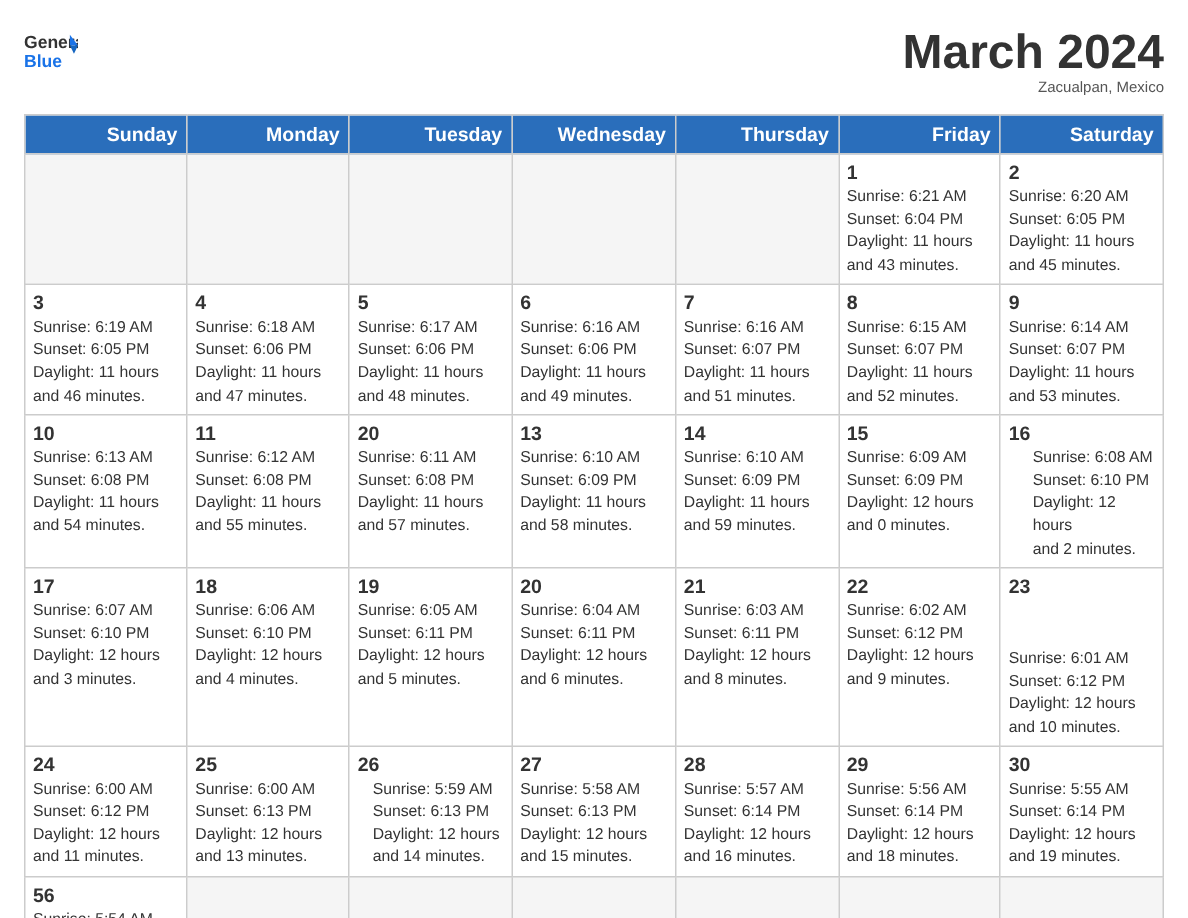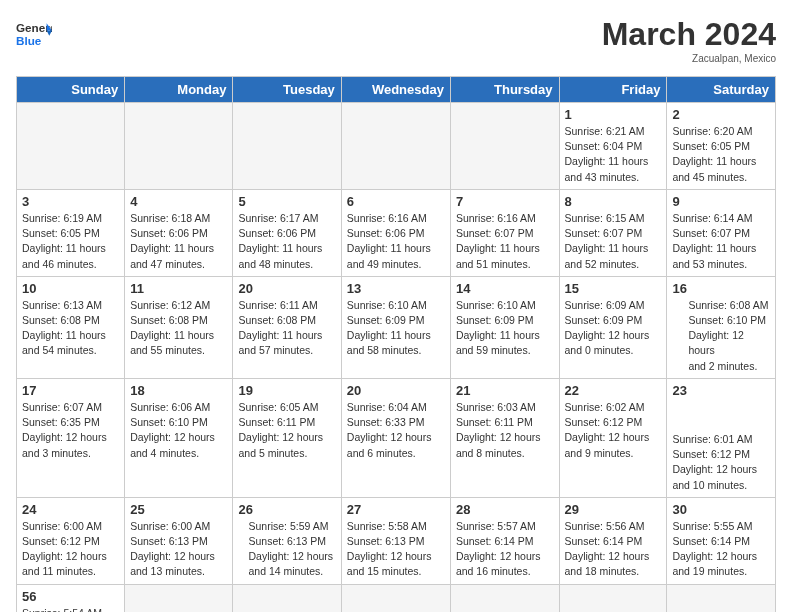--- a/index.html
+++ b/index.html
@@ -229,42 +229,42 @@
           <div class="day-info" style="white-space: pre-line; margin-left: 16px;">Sunrise: 6:08 AM
 Sunset: 6:10 PM
 Daylight: 12 hours
 and 2 minutes.</div>
         </td>
       </tr>
       <tr>
         <td>
           <span class="day-number">17</span>
           <div class="day-info" style="white-space: pre-line;">Sunrise: 6:07 AM
-Sunset: 6:35 PM
+Sunset: 6:10 PM
 Daylight: 12 hours
 and 3 minutes.</div>
         </td>
         <td>
           <span class="day-number">18</span>
           <div class="day-info" style="white-space: pre-line;">Sunrise: 6:06 AM
 Sunset: 6:10 PM
 Daylight: 12 hours
 and 4 minutes.</div>
         </td>
         <td>
           <span class="day-number">19</span>
           <div class="day-info" style="white-space: pre-line;">Sunrise: 6:05 AM
 Sunset: 6:11 PM
 Daylight: 12 hours
 and 5 minutes.</div>
         </td>
         <td>
           <span class="day-number">20</span>
           <div class="day-info" style="white-space: pre-line;">Sunrise: 6:04 AM
-Sunset: 6:33 PM
+Sunset: 6:11 PM
 Daylight: 12 hours
 and 6 minutes.</div>
         </td>
         <td>
           <span class="day-number">21</span>
           <div class="day-info" style="white-space: pre-line;">Sunrise: 6:03 AM
 Sunset: 6:11 PM
 Daylight: 12 hours
 and 8 minutes.</div>
         </td>

